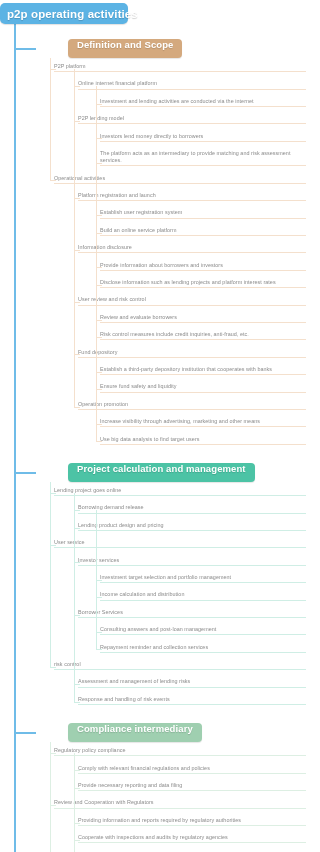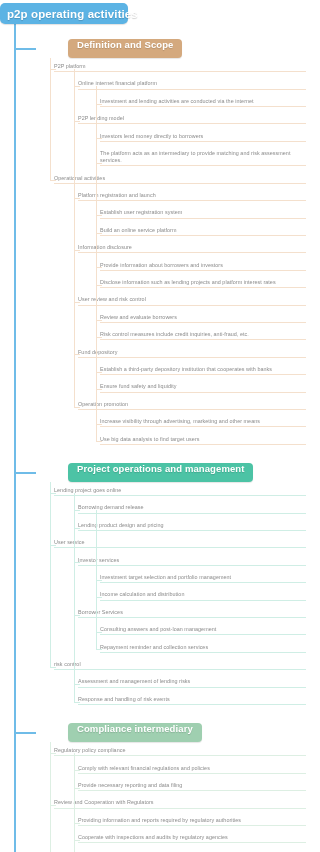--- a/index.html
+++ b/index.html
@@ -136,21 +136,21 @@
       <div class="hline" style="left: 74px; top: 406.5px; width: 6px; background: rgb(244, 224, 205);"></div>
       <div class="leaf" style="left: 100px; top: 418.2px; width: 206px; border-bottom: 1px solid rgb(244, 224, 205);">Increase visibility through advertising, marketing and other means</div>
       <div class="hline" style="left: 96px; top: 423.9px; width: 6px; background: rgb(244, 224, 205);"></div>
       <div class="leaf" style="left: 100px; top: 435.6px; width: 206px; border-bottom: 1px solid rgb(244, 224, 205);">Use big data analysis to find target users</div>
       <div class="hline" style="left: 96px; top: 441.3px; width: 6px; background: rgb(244, 224, 205);"></div>
       <div class="vline" style="left: 50px; top: 58px; height: 123.3px; background: rgb(244, 224, 205);"></div>
       <div class="vline" style="left: 74px; top: 68.7px; height: 338.8px; background: rgb(244, 224, 205);"></div>
       <div class="vline" style="left: 96px; top: 86.1px; height: 356.2px; background: rgb(244, 224, 205);"></div>
       <div class="sec-elbow" style="left: 15px; top: 471.5px; width: 21px; background: rgb(111, 188, 232);"></div>
       <div class="sec" style="left: 36px; top: 463px; background: rgb(76, 195, 165);">
-        <span class="st">Project operations and management</span>
+        <span class="st">Project calculation and management</span>
       </div>
       <div class="leaf" style="left: 54px; top: 487px; width: 252px; border-bottom: 1px solid rgb(207, 238, 229);">Lending project goes online</div>
       <div class="hline" style="left: 50px; top: 492.7px; width: 6px; background: rgb(207, 238, 229);"></div>
       <div class="leaf" style="left: 78px; top: 504.4px; width: 228px; border-bottom: 1px solid rgb(207, 238, 229);">Borrowing demand release</div>
       <div class="hline" style="left: 74px; top: 510.1px; width: 6px; background: rgb(207, 238, 229);"></div>
       <div class="leaf" style="left: 78px; top: 521.8px; width: 228px; border-bottom: 1px solid rgb(207, 238, 229);">Lending product design and pricing</div>
       <div class="hline" style="left: 74px; top: 527.5px; width: 6px; background: rgb(207, 238, 229);"></div>
       <div class="leaf" style="left: 54px; top: 539.2px; width: 252px; border-bottom: 1px solid rgb(207, 238, 229);">User service</div>
       <div class="hline" style="left: 50px; top: 544.9px; width: 6px; background: rgb(207, 238, 229);"></div>
       <div class="leaf" style="left: 78px; top: 556.6px; width: 228px; border-bottom: 1px solid rgb(207, 238, 229);">Investor services</div>

